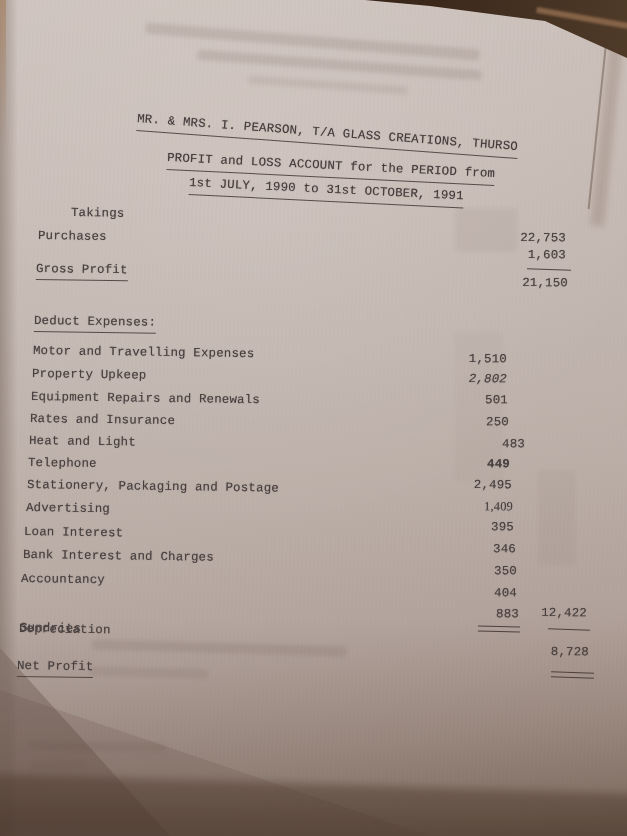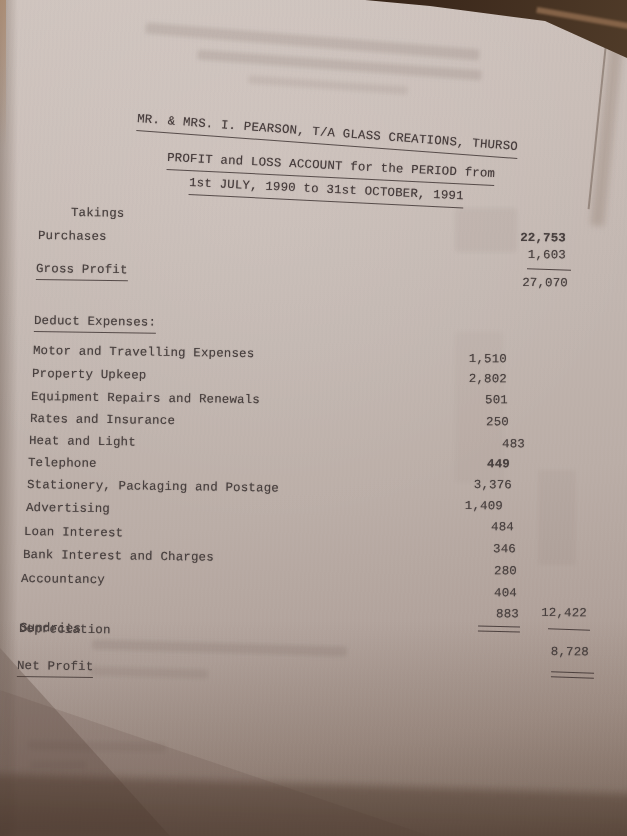--- a/index.html
+++ b/index.html
@@ -41,27 +41,27 @@
   #l-deduct{left:34px;top:314px;}
   #l-e0{left:33px;top:344px;}  #l-e1{left:32px;top:367px;}
   #l-e2{left:31px;top:390px;}  #l-e3{left:30px;top:412px;}
   #l-e4{left:29px;top:434px;}  #l-e5{left:28px;top:456px;}
   #l-e6{left:27px;top:478px;}  #l-e7{left:26px;top:501px;}
   #l-e8{left:24px;top:525px;}  #l-e9{left:23px;top:548px;}
   #l-e10{left:21px;top:572px;} #l-e11{left:20px;top:597px;margin-top:24px;}
   #l-e12{left:19px;top:622px;}
   #l-net{left:17px;top:659px;}
   .val{width:82px;text-align:right;transform:rotate(.6deg);}
-  #v-takings{right:61px;top:231px;font-weight:bold;}
+  #v-takings{right:61px;top:231px;}
   #v-purchases{right:61px;top:248px;}
   #v-gross{right:59px;top:276px;}
-  #v-e0{right:120px;top:352px;} #v-e1{right:120px;top:372px;}
+  #v-e0{right:120px;top:352px;} #v-e1{right:120px;top:372px;font-style:italic;}
   #v-e2{right:119px;top:393px;} #v-e3{right:118px;top:415px;}
   #v-e4{right:102px;top:437px;} #v-e5{right:117px;top:457px;font-weight:bold;}
-  #v-e6{right:115px;top:478px;} #v-e7{right:124px;top:499px;}
+  #v-e6{right:115px;top:478px;} #v-e7{right:114px;top:499px;font-family:Liberation Serif, serif;}
   #v-e8{right:113px;top:520px;} #v-e9{right:111px;top:542px;}
   #v-e10{right:110px;top:564px;} #v-e11{right:110px;top:586px;}
   #v-e12{right:108px;top:607px;}
   #v-total{right:40px;top:606px;}
   #v-net{right:38px;top:645px;}
   
   .rule{position:absolute;z-index:5;border-top:1.6px solid rgba(66,55,54,.9);height:0;}
   .dbl{position:absolute;z-index:5;height:3.5px;
        border-top:1.6px solid rgba(66,55,54,.9);border-bottom:1.6px solid rgba(66,55,54,.9);}
   #rule-gp{left:527px;top:269px;width:44px;transform:rotate(2deg);}
@@ -114,46 +114,46 @@
   <div class="t" id="t1">MR. &amp; MRS. I. PEARSON, T/A GLASS CREATIONS, THURSO</div>
   <div class="t" id="t2">PROFIT and LOSS ACCOUNT for the PERIOD from</div>
   <div class="t" id="t3">1st JULY, 1990 to 31st OCTOBER, 1991</div>
 
   <div class="lbl" id="l-takings">Takings</div>
   <div class="lbl" id="l-purchases">Purchases</div>
   <div class="val" id="v-takings">22,753</div>
   <div class="val" id="v-purchases">1,603</div>
   <div class="lbl u" id="l-gross">Gross Profit</div>
   <div class="rule" id="rule-gp"></div>
-  <div class="val" id="v-gross">27,070</div>
+  <div class="val" id="v-gross">21,150</div>
 
   <div class="lbl u" id="l-deduct">Deduct Expenses:</div>
 
   <div class="lbl" id="l-e0">Motor and Travelling Expenses</div>
   <div class="val" id="v-e0">1,510</div>
   <div class="lbl" id="l-e1">Property Upkeep</div>
   <div class="val" id="v-e1">2,802</div>
   <div class="lbl" id="l-e2">Equipment Repairs and Renewals</div>
   <div class="val" id="v-e2">501</div>
   <div class="lbl" id="l-e3">Rates and Insurance</div>
   <div class="val" id="v-e3">250</div>
   <div class="lbl" id="l-e4">Heat and Light</div>
   <div class="val" id="v-e4">483</div>
   <div class="lbl" id="l-e5">Telephone</div>
   <div class="val" id="v-e5">449</div>
   <div class="lbl" id="l-e6">Stationery, Packaging and Postage</div>
-  <div class="val" id="v-e6">3,376</div>
+  <div class="val" id="v-e6">2,495</div>
   <div class="lbl" id="l-e7">Advertising</div>
   <div class="val" id="v-e7">1,409</div>
   <div class="lbl" id="l-e8">Loan Interest</div>
-  <div class="val" id="v-e8">484</div>
+  <div class="val" id="v-e8">395</div>
   <div class="lbl" id="l-e9">Bank Interest and Charges</div>
   <div class="val" id="v-e9">346</div>
   <div class="lbl" id="l-e10">Accountancy</div>
-  <div class="val" id="v-e10">280</div>
+  <div class="val" id="v-e10">350</div>
   <div class="lbl" id="l-e11">Sundries</div>
   <div class="val" id="v-e11">404</div>
   <div class="lbl" id="l-e12">Depreciation</div>
   <div class="val" id="v-e12">883</div>
 
   <div class="dbl" id="rule-exp"></div>
   <div class="val" id="v-total">12,422</div>
   <div class="rule" id="rule-total"></div>
 
   <div class="val" id="v-net">8,728</div>

